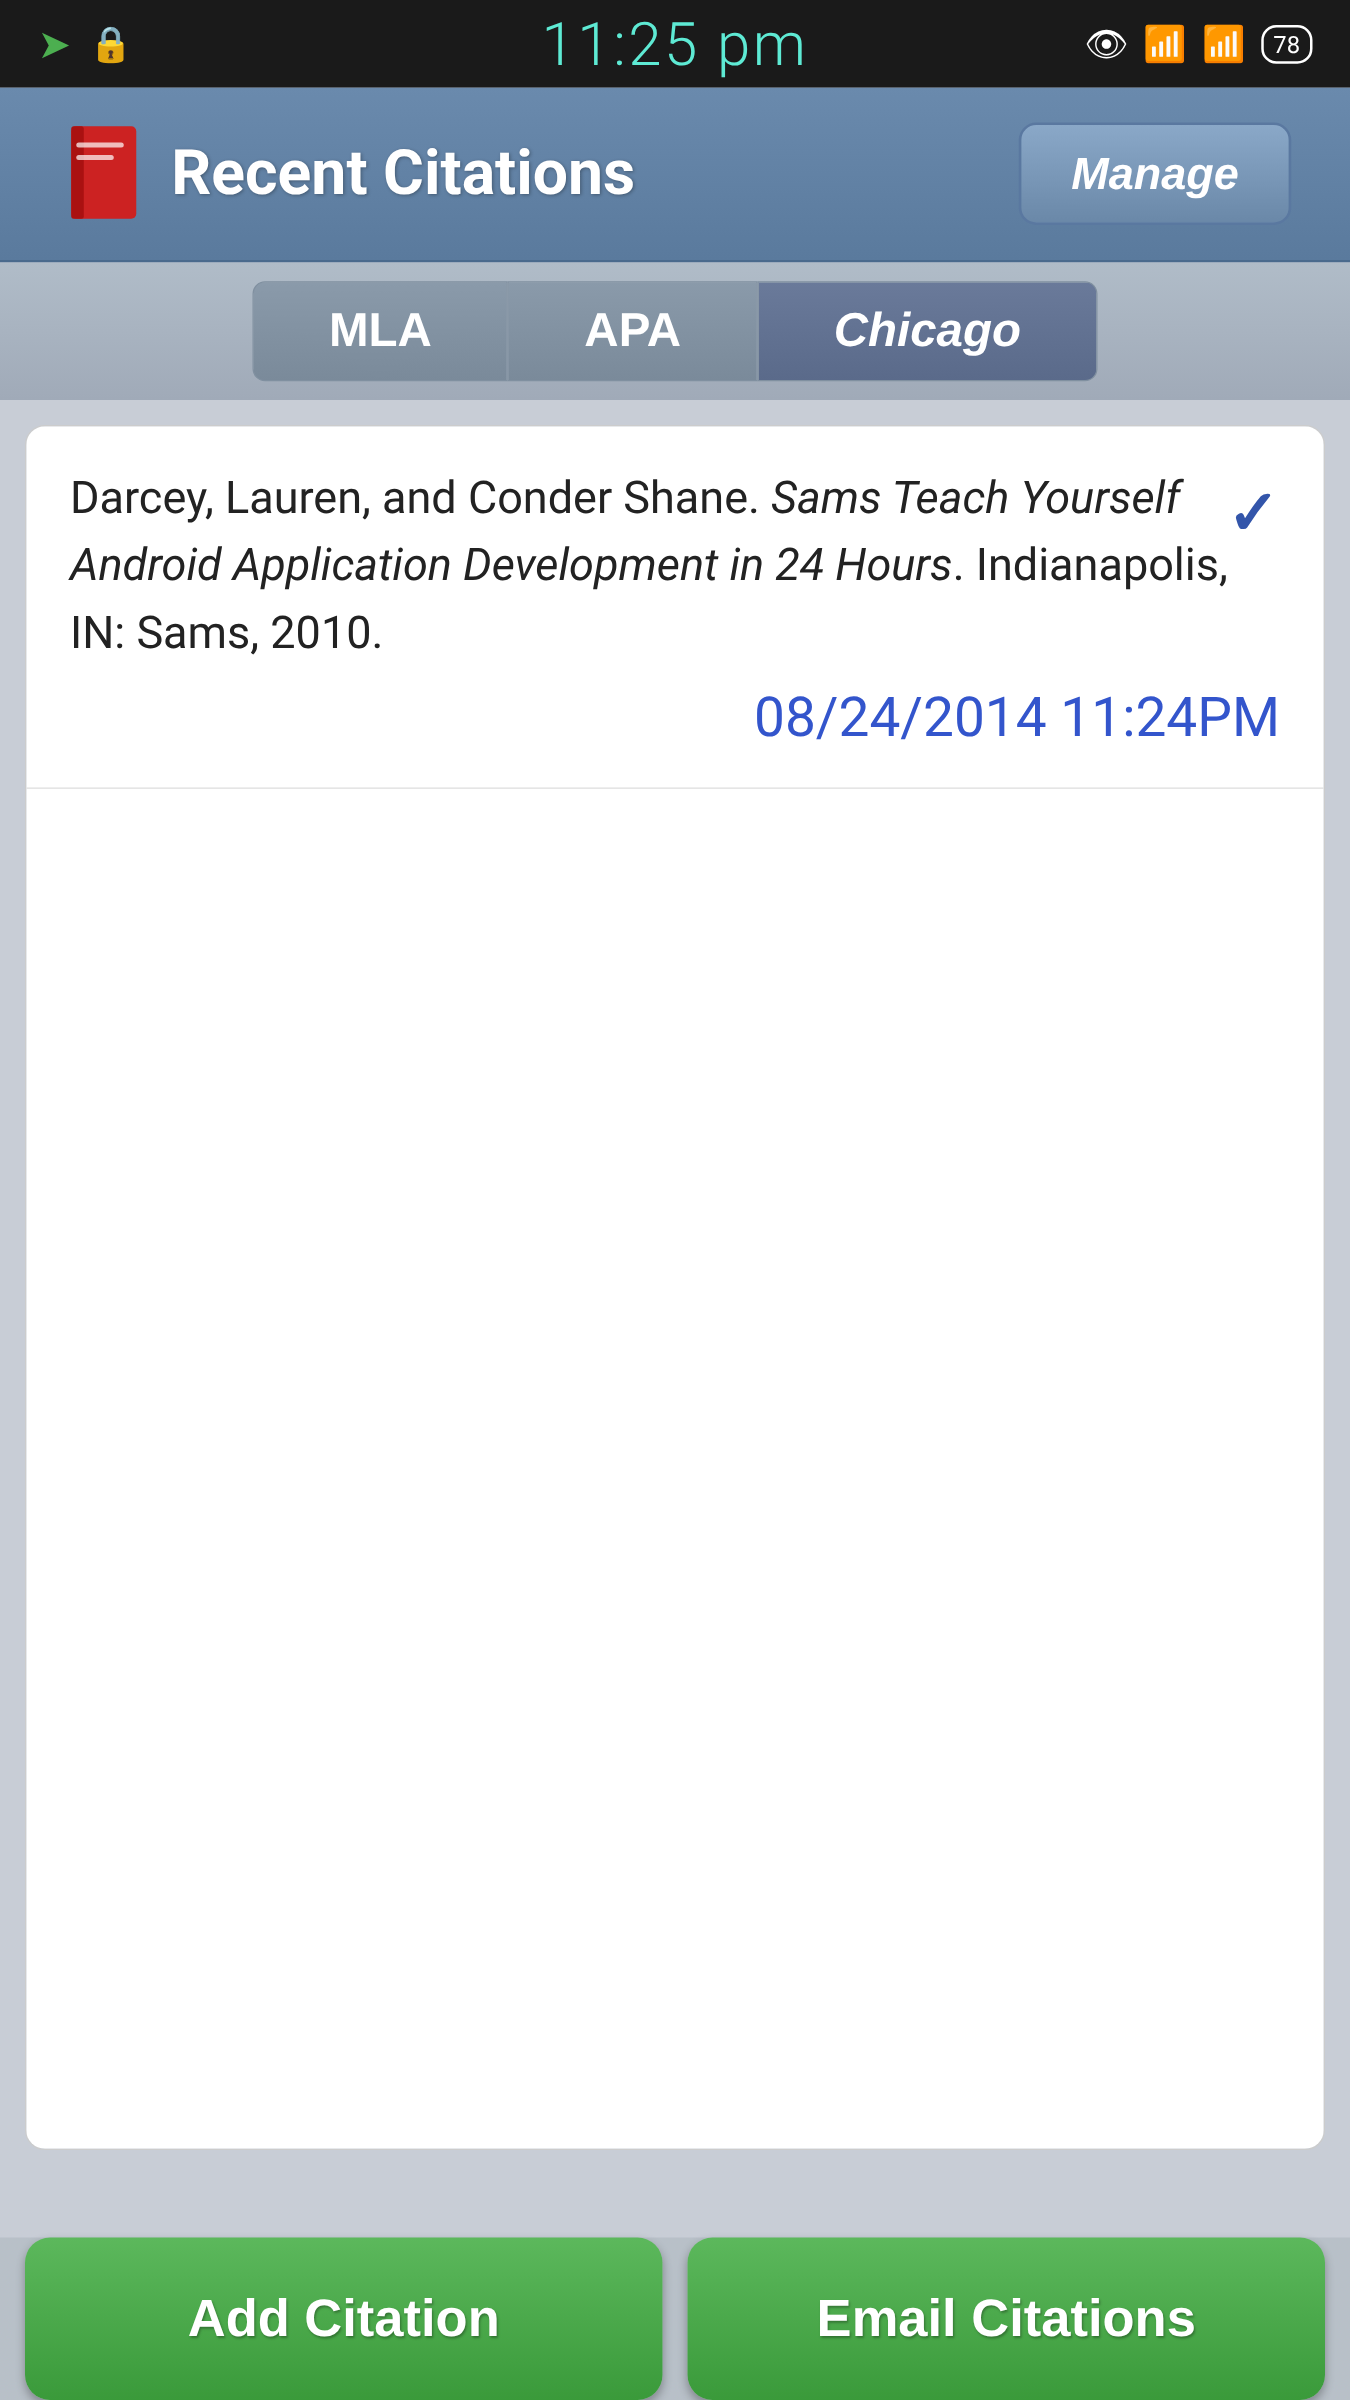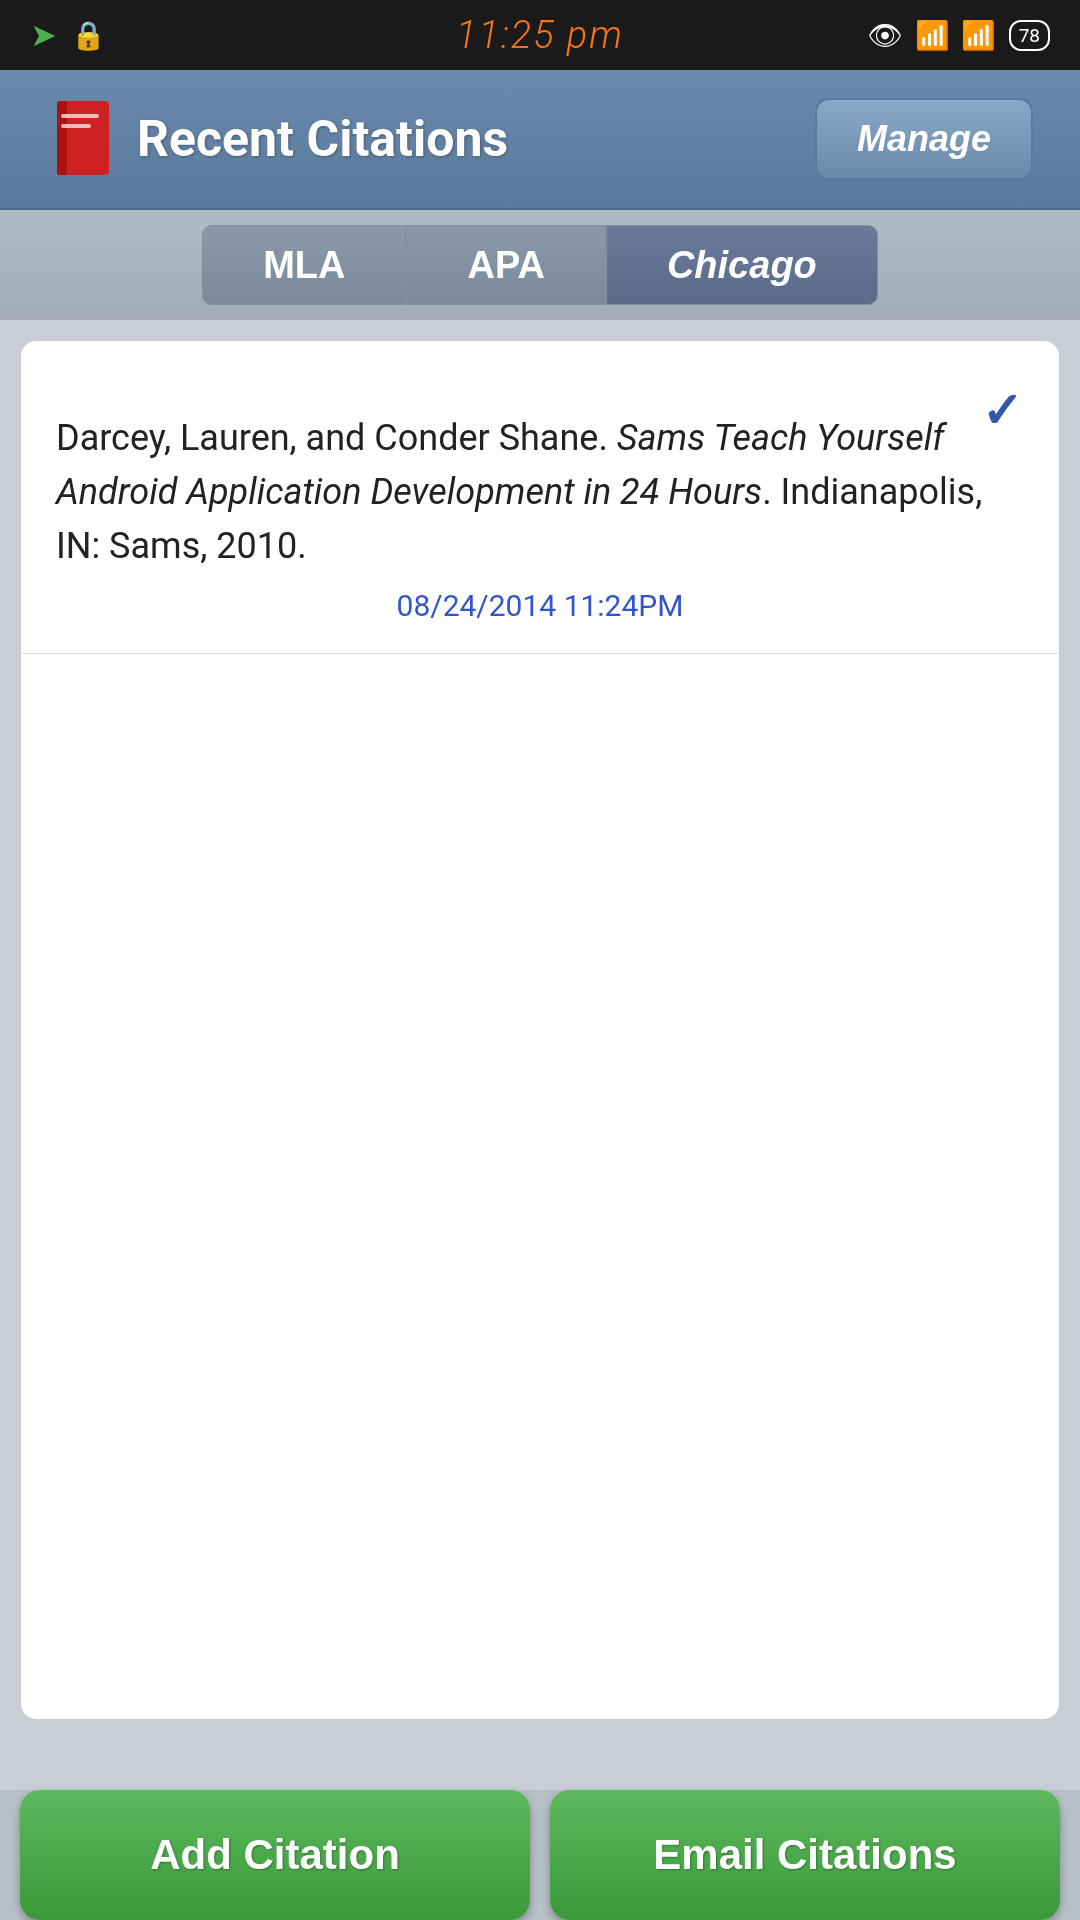--- a/index.html
+++ b/index.html
@@ -32,25 +32,24 @@
     .status-left {
       display: flex;
       align-items: center;
       gap: 15px;
     }
 
     .status-center {
       position: absolute;
       left: 50%;
       transform: translateX(-50%);
-      color: #f97316;
-      font-size: 38px;
+      color: #5eead4;
+      font-size: 48px;
       font-weight: 300;
       letter-spacing: 2px;
-      font-style: italic;
     }
 
     .status-right {
       display: flex;
       align-items: center;
       gap: 12px;
     }
 
     .status-icon {
       color: white;
@@ -165,40 +164,39 @@
     .citation-item {
       padding: 30px 35px;
       border-bottom: 1px solid #ddd;
       position: relative;
     }
 
     .citation-text {
       font-size: 36px;
       line-height: 1.5;
       color: #222;
-      margin-top: 40px;
     }
 
     .citation-text em {
       font-style: italic;
     }
 
     .checkmark {
       position: absolute;
       top: 40px;
       right: 35px;
       color: #3355aa;
       font-size: 50px;
       font-weight: bold;
     }
 
     .citation-date {
       color: #3355cc;
-      font-size: 30px;
-      text-align: center;
+      font-size: 44px;
+      text-align: right;
       margin-top: 15px;
     }
 
     .citations-body {
       background: white;
       height: 100%;
     }
 
     
     .bottom-bar {

